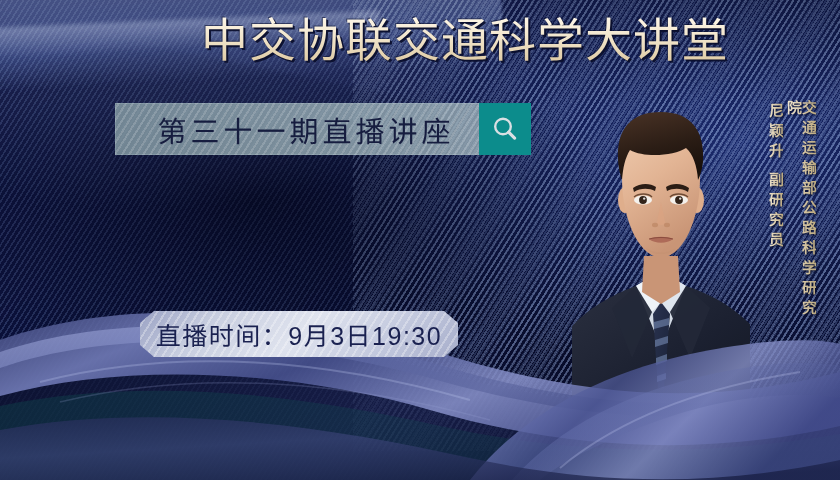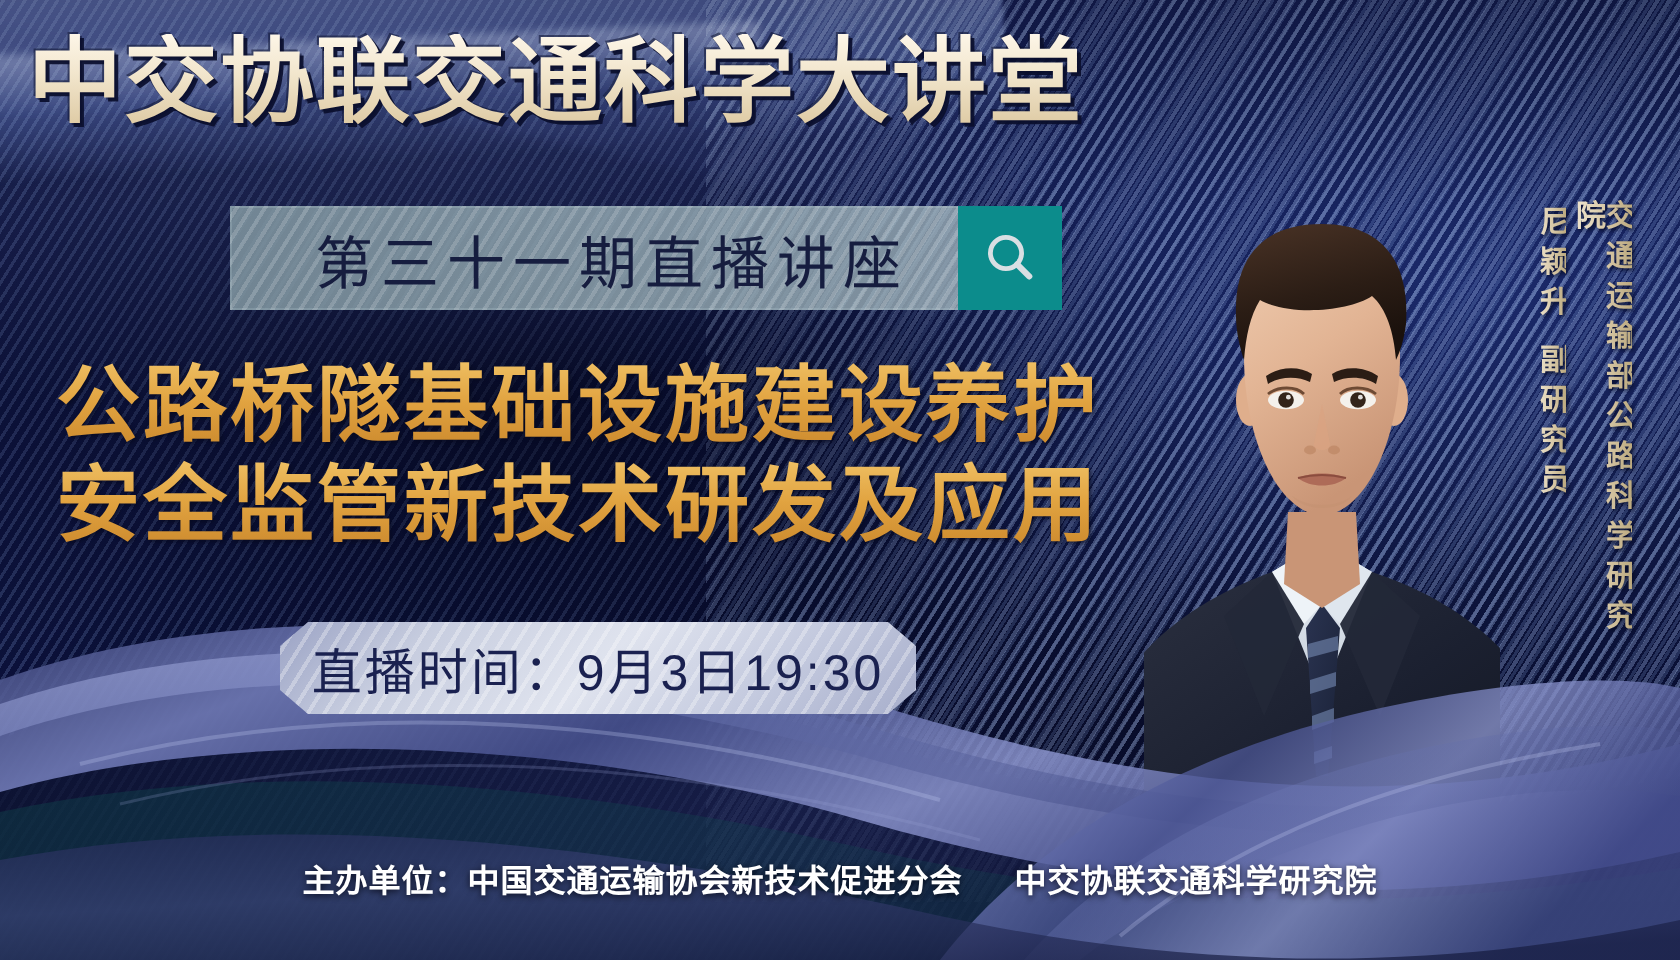--- a/index.html
+++ b/index.html
@@ -96,33 +96,33 @@
     position: absolute;
     left: 572px; top: 96px;
     width: 178px; height: 330px;
   }
   .portrait svg { display: block; }
 
   
   .header-title {
     position: absolute;
     left: 0; right: 0; top: 17px;
-    text-align: left;
+    text-align: right;
     font-size: 47px;
-    font-weight: 700;
+    font-weight: 400;
     letter-spacing: 1px;
     line-height: 1;
     color: #f0e3c8;
     background: linear-gradient(180deg, #fdf6e8 0%, #f2e6cd 42%, #ddc9a2 100%);
     -webkit-background-clip: text;
     background-clip: text;
     -webkit-text-fill-color: transparent;
     filter: drop-shadow(2px 2px 0 rgba(10,14,45,.92)) drop-shadow(-1px -1px 0 rgba(10,14,45,.55));
     padding-left: 14px;
-    padding-right: 80px;
+    padding-right: 111px;
   }
 
   
   .subtitle-bar {
     position: absolute;
     left: 115px; top: 103px;
     width: 416px; height: 52px;
     background: linear-gradient(100deg, rgba(128,150,160,.86) 0%, rgba(150,172,180,.80) 48%, rgba(168,188,194,.74) 100%);
     display: flex;
     align-items: center;
@@ -401,31 +401,24 @@
     <div class="sb-hatch"></div>
     <div class="subtitle-text">第三十一期直播讲座</div>
     <div class="search-box">
       <svg width="30" height="30" viewBox="0 0 30 30">
         <circle cx="13" cy="12.5" r="7.8" fill="none" stroke="#d9dfe3" stroke-width="2.4"></circle>
         <line x1="18.6" y1="18.2" x2="24.6" y2="24.2" stroke="#d9dfe3" stroke-width="3.1" stroke-linecap="round"></line>
       </svg>
     </div>
   </div>
 
-  <div class="topic">
-    <div class="topic-line">公路桥隧基础设施建设养护</div>
-    <div class="topic-line">安全监管新技术研发及应用</div>
-  </div>
 
   <div class="date-pill">
     <div class="dp-hatch"></div>
     <div class="date-text">直播时间：9月3日19:30</div>
   </div>
 
   <div class="vcol vcol-speaker"><span>尼颖升</span><span style="display:inline-block;height:9px"></span><span>副研究员</span></div>
 
   <div class="vcol vcol-org">交通运输部公路科学研究院</div>
 
-  <div class="footer">
-    <span>主办单位：</span><span>中国交通运输协会新技术促进分会</span><span class="gap"></span><span>中交协联交通科学研究院</span>
-  </div>
 
 </div>
 
 </body></html>

